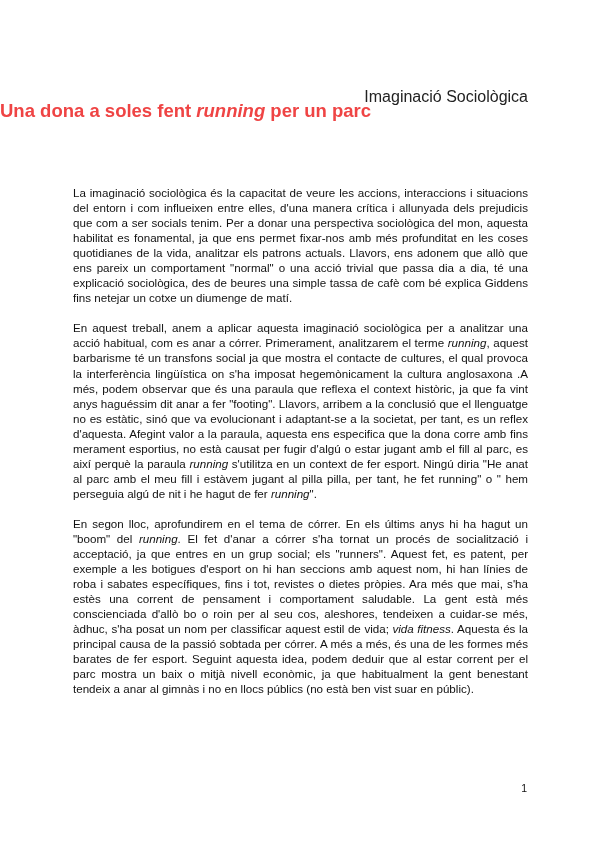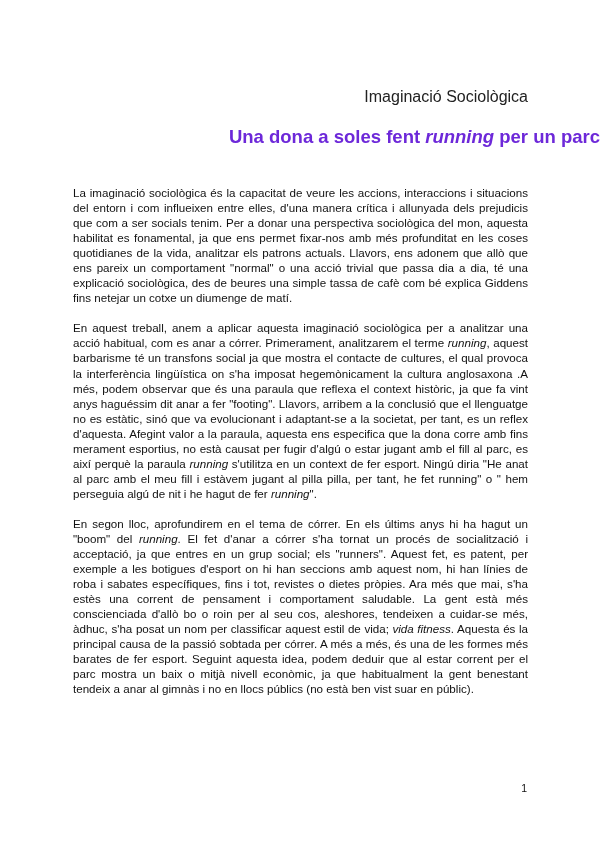--- a/index.html
+++ b/index.html
@@ -1,20 +1,20 @@
 <!DOCTYPE html>
 <html><head>
 <meta charset="utf-8">
 <style>
   html, body { margin: 0; padding: 0; background: #ffffff; }
   body { width: 600px; height: 848px; position: relative; overflow: hidden;
          font-family: "Liberation Sans", sans-serif; color: #111; }
   .header { position: absolute; top: 88px; right: 72px; font-size: 16px; color: #222; }
-  .title { position: absolute; top: 126px; left: 0; width: 600px; text-align: right;
-           font-size: 18.5px; font-weight: bold; color: #6d28d9; }
+  .title { position: absolute; top: 100px; left: 0; width: 600px; text-align: left;
+           font-size: 18.5px; font-weight: bold; color: #ef4444; }
   .body { position: absolute; left: 73px; width: 455px; top: 157px; margin-top: 28px; }
   .para { font-size: 11.6px; line-height: 15.05px; text-align: justify; margin: 0 0 15px 0; }
   .page-num { position: absolute; top: 782px; right: 73px; font-size: 10.5px; }
   em { font-style: italic; }
 </style>
 </head>
 <body>
 
 <div class="header">Imaginació Sociològica</div>
 

